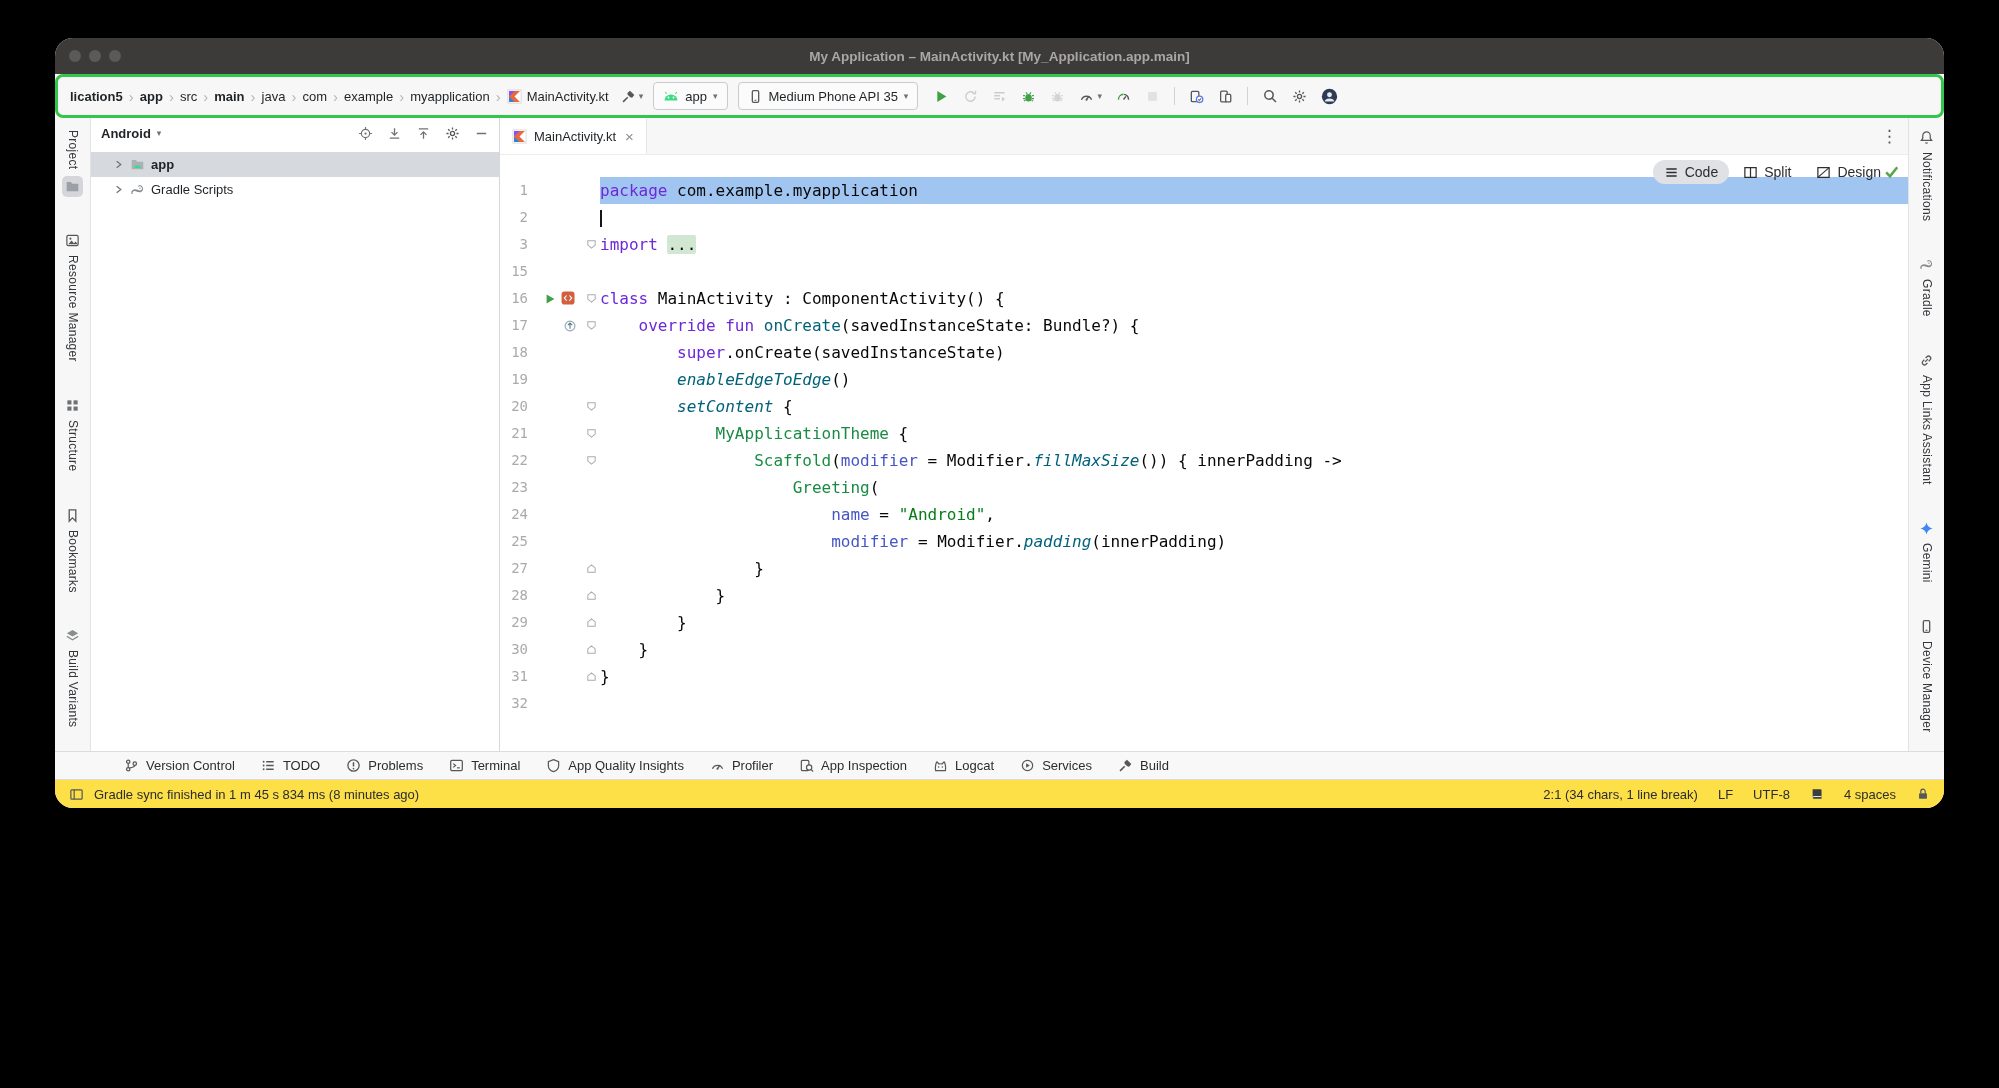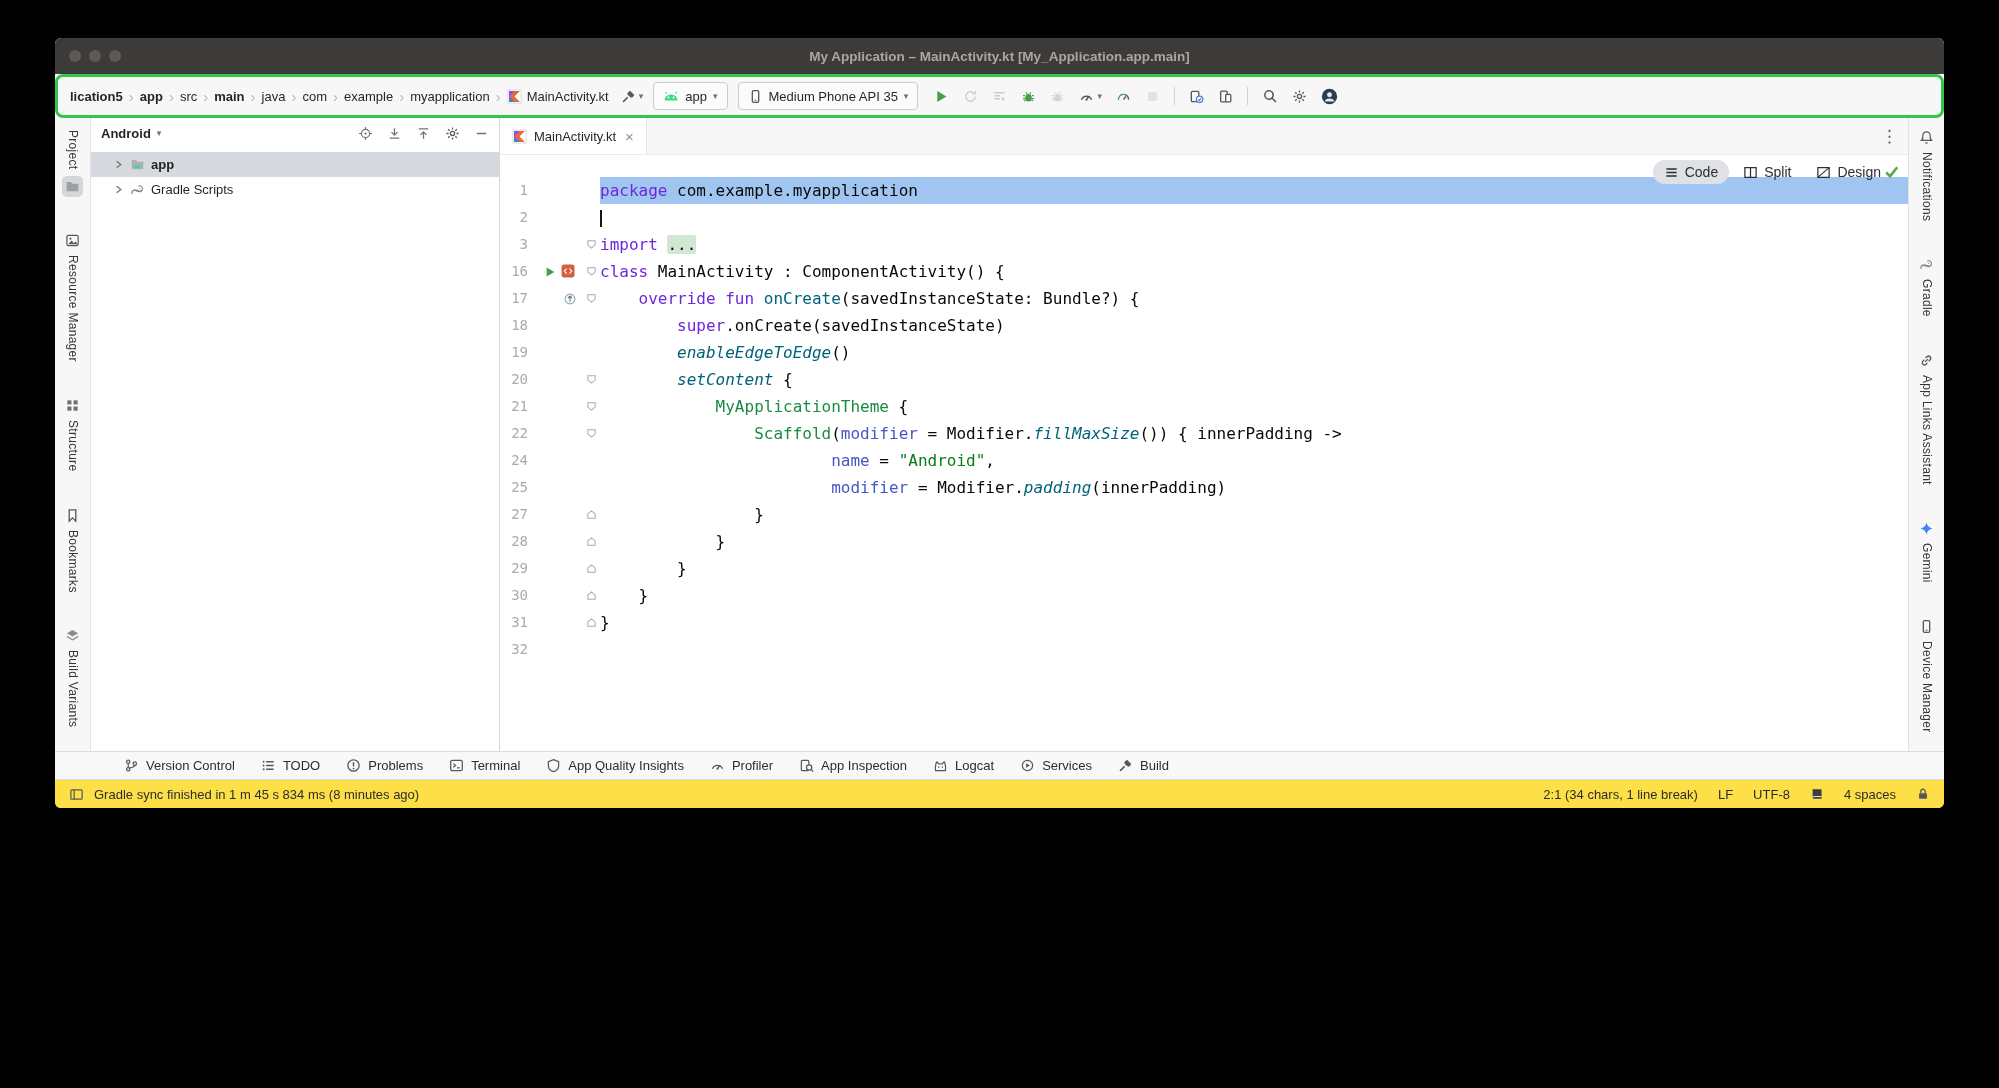--- a/index.html
+++ b/index.html
@@ -1,17 +1,17 @@
 <!DOCTYPE html>
 <html><head>
 <meta charset="utf-8">
 <style>
   html,body{margin:0;padding:0;background:#000;}
   .stage{position:relative;width:1999px;height:1088px;background:#000;overflow:hidden;font-family:"Liberation Sans",sans-serif;}
-  .window{position:absolute;left:55px;top:38px;width:1889px;height:770px;border-radius:6px;overflow:hidden;background:#fff;display:flex;flex-direction:column;box-shadow:0 24px 70px rgba(0,0,0,.65);}
+  .window{position:absolute;left:55px;top:38px;width:1889px;height:770px;border-radius:18px;overflow:hidden;background:#fff;display:flex;flex-direction:column;box-shadow:0 24px 70px rgba(0,0,0,.65);}
   
   .titlebar{height:36px;flex:0 0 auto;background:#3d3b3a;display:flex;align-items:center;position:relative;}
   .traffic{position:absolute;left:14px;display:flex;gap:8px;}
   .tl{width:12px;height:12px;border-radius:50%;background:#5c5a58;}
   .wtitle{margin:0 auto;color:#a9a7a5;font-size:13.5px;font-weight:bold;}
   
   .toolbar{flex:0 0 auto;height:44px;box-sizing:border-box;border:3px solid #33c64a;border-radius:8px;background:#f7f7f7;display:flex;align-items:center;padding:0 10px;gap:10px;overflow:hidden;}
   .crumbs{display:flex;align-items:center;font-size:13px;color:#1f2326;white-space:nowrap;}
   .crumb{padding:2px 2px;display:inline-flex;align-items:center;gap:5px;}
   .crumb.b{font-weight:bold;}
@@ -422,20 +422,26 @@
                 <span class="fm">
                   <span class="icon">
                     <svg width="11" height="11" viewBox="0 0 12 12" fill="none" xmlns="http://www.w3.org/2000/svg">
                       <path d="M2 2h8v4.6L6 10 2 6.6Z" fill="#fff" stroke="#a6abb0" stroke-width="1.1"></path>
                     </svg>
                   </span>
                 </span>
                 <span class="ct"><span class="s-kw">import</span><span class="s-pl"> </span><span class="s-folded">...</span></span>
               </div>
               <div class="cl">
+                <span class="ln">15</span>
+                <span class="gi"></span>
+                <span class="fm"></span>
+                <span class="ct"></span>
+              </div>
+              <div class="cl">
                 <span class="ln">16</span>
                 <span class="gi">
                   <span class="icon">
                     <svg width="12" height="12" viewBox="0 0 12 12" fill="none" xmlns="http://www.w3.org/2000/svg">
                       <path d="M2.6 1.6L10.4 6 2.6 10.4Z" fill="#3fa045"></path>
                     </svg>
                   </span>
                   <span class="icon">
                     <svg width="15" height="15" viewBox="0 0 16 16" fill="none" xmlns="http://www.w3.org/2000/svg">
                       <rect x=".6" y=".6" width="13.8" height="13.8" rx="3" fill="#d2603f"></rect>
@@ -511,20 +517,26 @@
                 <span class="ln">22</span>
                 <span class="gi"></span>
                 <span class="fm">
                   <span class="icon">
                     <svg width="11" height="11" viewBox="0 0 12 12" fill="none" xmlns="http://www.w3.org/2000/svg">
                       <path d="M2 2h8v4.6L6 10 2 6.6Z" fill="#fff" stroke="#a6abb0" stroke-width="1.1"></path>
                     </svg>
                   </span>
                 </span>
                 <span class="ct"><span class="s-pl">                </span><span class="s-comp">Scaffold</span><span class="s-pl">(</span><span class="s-arg">modifier</span><span class="s-pl"> = Modifier.</span><span class="s-fni">fillMaxSize</span><span class="s-pl">()) { innerPadding -&gt;</span></span>
+              </div>
+              <div class="cl">
+                <span class="ln">23</span>
+                <span class="gi"></span>
+                <span class="fm"></span>
+                <span class="ct"><span class="s-pl">                    </span><span class="s-comp">Greeting</span><span class="s-pl">(</span></span>
               </div>
               <div class="cl">
                 <span class="ln">24</span>
                 <span class="gi"></span>
                 <span class="fm"></span>
                 <span class="ct"><span class="s-pl">                        </span><span class="s-arg">name</span><span class="s-pl"> = </span><span class="s-str">"Android"</span><span class="s-pl">,</span></span>
               </div>
               <div class="cl">
                 <span class="ln">25</span>
                 <span class="gi"></span>

